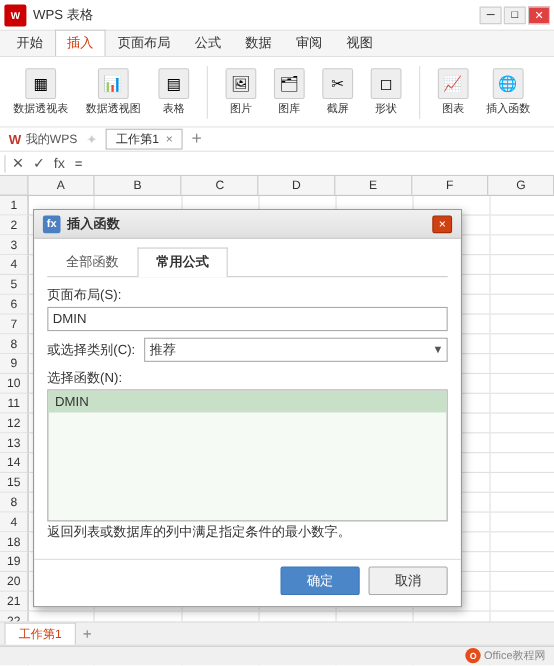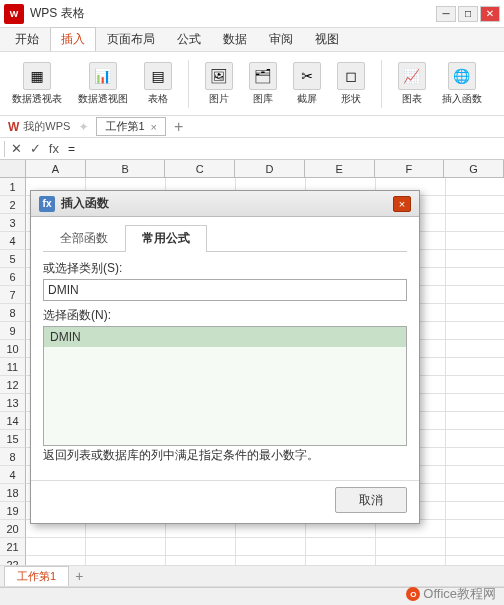--- a/index.html
+++ b/index.html
@@ -447,52 +447,68 @@
         </div>
 
         <div class="dialog-content">
 
           <div class="dialog-tabs">
             <div class="dialog-tab">全部函数</div>
             <div class="dialog-tab active">常用公式</div>
           </div>
 
           <div class="form-row">
-            <span class="form-label">或选择类别(S):</span>
+            <span class="form-label">页面布局(S):</span>
           </div>
           <div class="form-row" style="margin-top:-4px;">
             <input class="form-input" value="DMIN" style="">
           </div>
 
+          <div class="form-row" style="margin-top:4px;">
+            <span class="form-label">或选择类别(C):</span>
+            <div class="form-select-wrapper">
+              <select class="form-select">
+                <option>推荐</option>
+                <option>全部</option>
+                <option>最近使用</option>
+                <option>财务</option>
+                <option>日期与时间</option>
+                <option>数学与三角函数</option>
+                <option>统计</option>
+              </select>
+              <span class="select-arrow">▼</span>
+            </div>
+          </div>
 
           <div class="form-row" style="margin-top:2px;margin-bottom:2px;">
             <span class="form-label">选择函数(N):</span>
           </div>
 
           <div class="func-list">
             <div class="func-list-item selected">DMIN</div>
           </div>
 
 
           <div class="func-description">返回列表或数据库的列中满足指定条件的最小数字。</div>
         </div>
 
         <div class="dialog-footer">
+          <div class="dialog-btn primary">确定</div>
           <div class="dialog-btn secondary">取消</div>
         </div>
       </div>
     </div>
   </div>
 
   <div class="tab-bar" style="position:absolute;bottom:18px;left:0;right:0;">
     <div class="sheet-tab active">工作第1</div>
     <span class="tab-plus">+</span>
   </div>
 
   <div class="status-bar" style="position:absolute;bottom:0;left:0;right:0;">
     <span class="status-text"></span>
     <div style="position:absolute;right:8px;bottom:2px;display:flex;align-items:center;gap:3px;">
       <div class="office-icon" style="width:14px;height:14px;background:#e84b1a;border-radius:50%;display:flex;align-items:center;justify-content:center;font-size:8px;color:#fff;font-weight:bold;">O</div>
-      <span style="font-size:13px;color:#888;">Office教程网</span>
+      <span style="font-size:10px;color:#888;">Office教程网</span>
     </div>
   </div>
 
 </div>
 
 </body></html>

